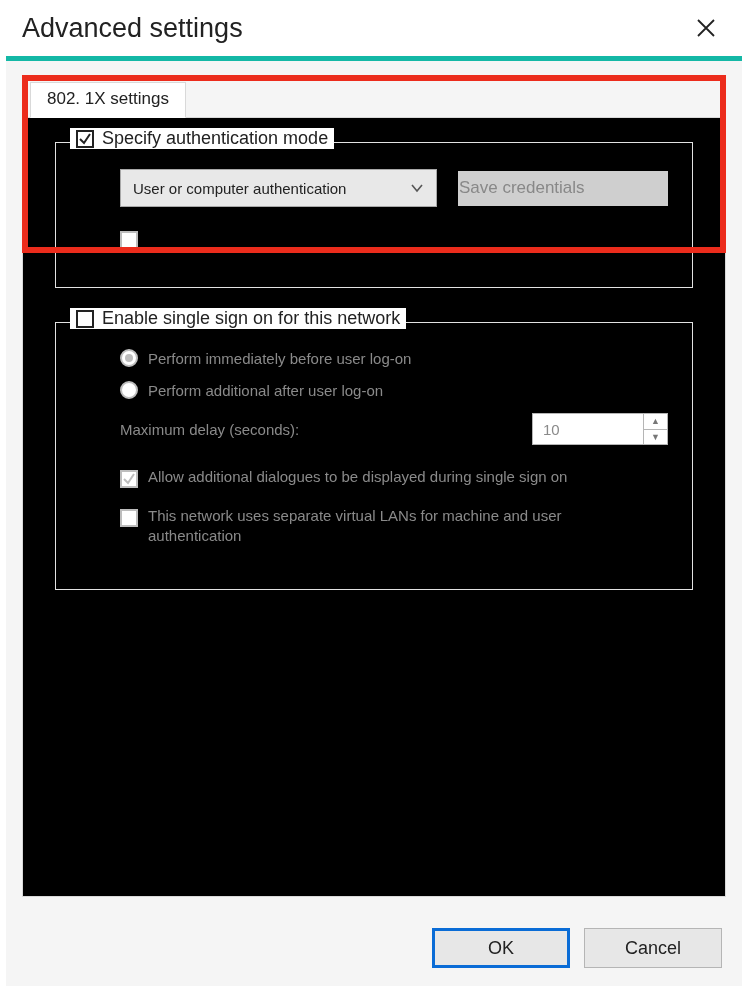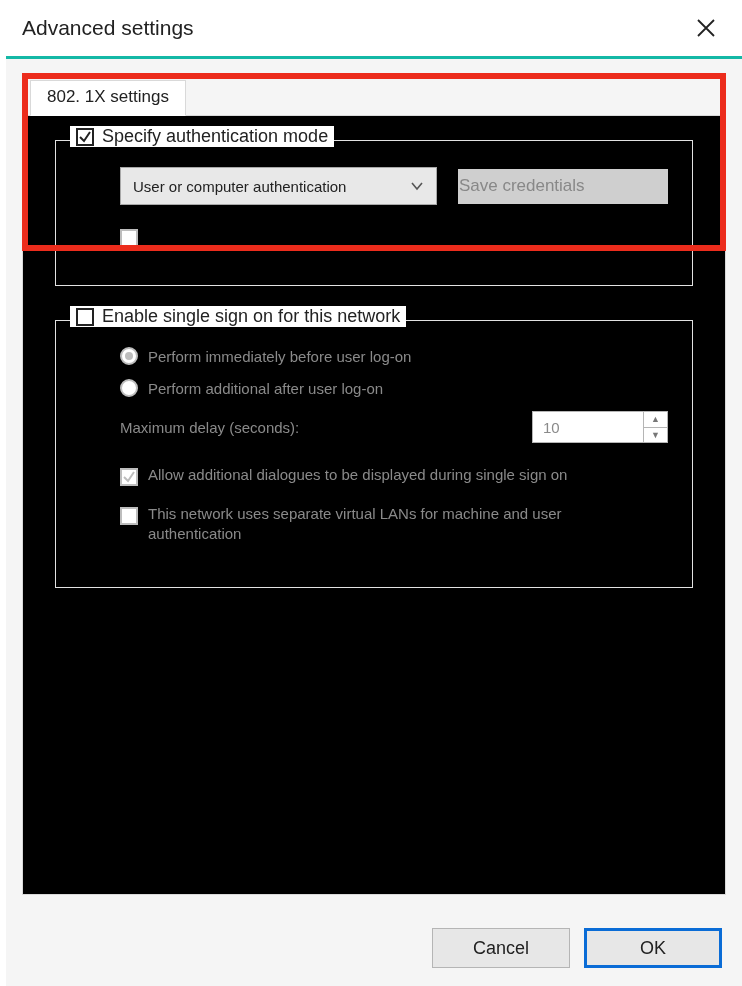--- a/index.html
+++ b/index.html
@@ -18,33 +18,33 @@
   }
   
   .titlebar {
     height: 56px;
     display: flex;
     align-items: center;
     justify-content: space-between;
     padding: 0 18px 0 22px;
   }
   .title-text {
-    font-size: 21px;
+    font-size: 27px;
   }
   .close-btn {
     width: 36px; height: 36px;
     display: flex; align-items: center; justify-content: center;
     cursor: pointer;
   }
   .close-btn svg { width: 20px; height: 20px; }
 
   
   .client {
     background: #f5f5f5;
-    border-top: 3px solid #14b8a6;
+    border-top: 5px solid #14b8a6;
     position: absolute;
     left: 6px; right: 0;
     top: 56px; bottom: 0;
     padding: 20px 16px 0 16px;
   }
 
   
   .highlight {
     position: absolute;
     left: 16px;
@@ -313,22 +313,22 @@
             
           </span>
           <span class="disabled-text multiline-label" style="max-width:480px;">This network uses separate virtual LANs for machine and user authentication</span>
         </div>
 
       </div>
 
     </div>
 
     <div class="button-bar">
+      <div class="dlg-btn primary">
+        <span>OK</span>
+      </div>
       <div class="dlg-btn">
         <span>Cancel</span>
       </div>
-      <div class="dlg-btn primary">
-        <span>OK</span>
-      </div>
     </div>
 
   </div>
 </div>
 
 </body></html>

